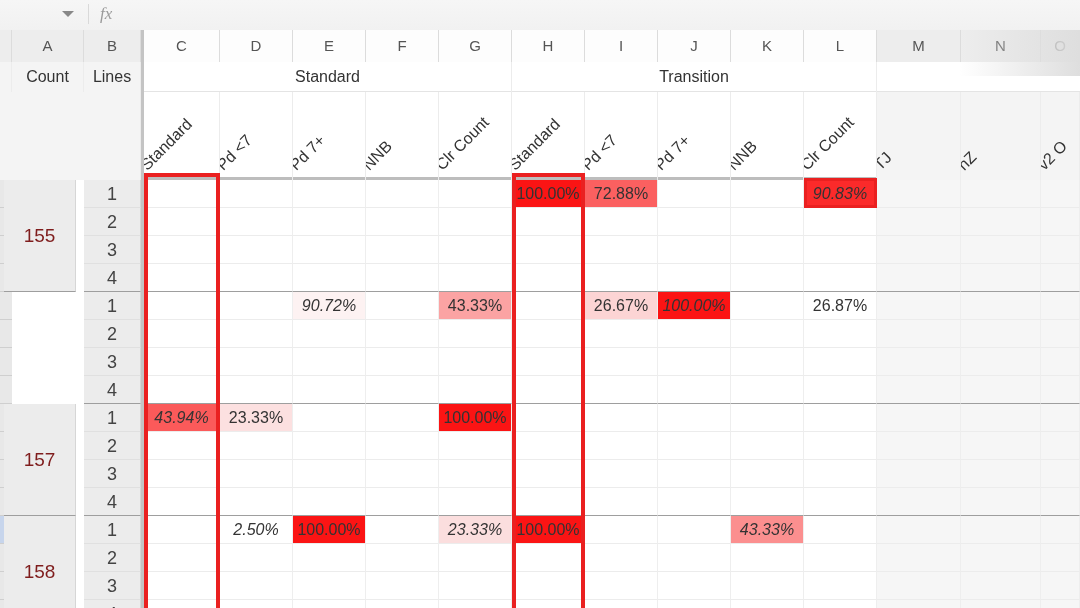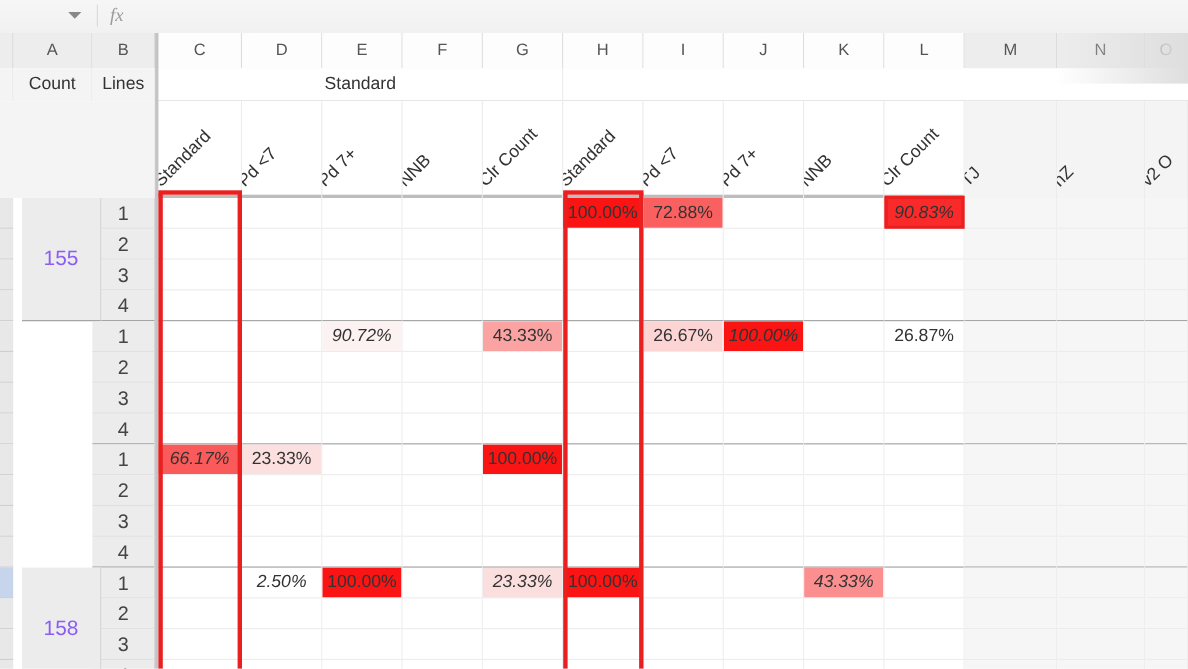--- a/index.html
+++ b/index.html
@@ -37,23 +37,23 @@
     border-bottom:3px solid #bdbdbd; }
   .rotcell{ position:absolute; top:0; height:88px; border-right:1px solid #ececec;
     overflow:hidden; }
   .rotcell.tint{ background:#f4f4f4; }
   .rotlabel{ position:absolute; left:6px; bottom:6px; transform-origin:left bottom;
     transform:rotate(-45deg); white-space:nowrap; font-size:16px; color:#333; }
 
   
   #body{ position:absolute; left:0; top:150px; width:1080px; height:428px; background:#fff; }
   .rowstrip{ position:absolute; left:0; width:1080px; }
-  .lvlcell{ position:absolute; left:20px; width:72px; text-align:left;
+  .lvlcell{ position:absolute; left:4px; width:72px; text-align:left;
     background:#ececec; border-right:1px solid #d6d6d6; border-bottom:1px solid #9e9e9e;
-    font-size:19px; color:#8b5cf6; display:flex; align-items:center; justify-content:center; }
+    font-size:19px; color:#7f1d1d; display:flex; align-items:center; justify-content:center; }
   .edgecell{ position:absolute; left:0; width:12px; background:#e8e8e8;
     border-bottom:1px solid #cfcfcf; }
   .edgecell.sel{ background:#c7d5ec; }
   .linecell{ position:absolute; left:84px; width:57px; height:28px; line-height:28px;
     text-align:center; background:#ececec; font-size:18px; color:#444;
     border-right:1px solid #d6d6d6; border-bottom:1px solid #e0e0e0; }
   .linecell.last{ border-bottom:1px solid #9e9e9e; }
   .datacell{ position:absolute; height:28px; line-height:28px; text-align:center;
     font-size:16px; color:#333; border-right:1px solid #eee; border-bottom:1px solid #ececec;
     overflow:hidden; white-space:nowrap; }
@@ -100,20 +100,21 @@
       <div class="colhdr frozen" style="left: 877px; width: 84px;">M</div>
       <div class="colhdr frozen" style="left: 961px; width: 80px;">N</div>
       <div class="colhdr frozen" style="left: 1041px; width: 39px;">O</div>
       <div class="colhdr frozen" style="left: 0px; width: 12px;"></div>
     </div>
   <div class="grouprow" id="grouprow">
       <div class="groupcell frozen" style="left: 12px; width: 72px;">Count</div>
       <div class="groupcell frozen" style="left: 84px; width: 57px;">Lines</div>
       <div class="groupcell frozen" style="left: 0px; width: 12px;"></div>
       <div class="groupcell" style="left: 144px; width: 368px;">Standard</div>
+      <div class="groupcell" style="left: 512px; width: 365px;">Transition</div>
     </div>
   <div class="rotrow" id="rotrow">
       <div class="rotcell tint" style="left: 0px; width: 141px;"></div>
       <div class="rotcell" style="left: 144px; width: 76px;">
         <span class="rotlabel">Standard</span>
       </div>
       <div class="rotcell" style="left: 220px; width: 73px;">
         <span class="rotlabel">Pd &lt;7</span>
       </div>
       <div class="rotcell" style="left: 293px; width: 73px;">
@@ -289,21 +290,21 @@
         <div class="datacell lastline" style="left: 731px; width: 73px; top: 84px;"></div>
         <div class="datacell lastline" style="left: 804px; width: 73px; top: 84px;"></div>
         <div class="datacell lastline" style="left: 877px; width: 84px; top: 84px; background: rgb(246, 246, 246);"></div>
         <div class="datacell lastline" style="left: 961px; width: 80px; top: 84px; background: rgb(246, 246, 246);"></div>
         <div class="datacell lastline" style="left: 1041px; width: 39px; top: 84px; background: rgb(246, 246, 246);"></div>
       </div>
       <div class="rowstrip" style="top: 224px; height: 112px;">
         <div class="edgecell" style="top: 0px; height: 28px;"></div>
         <div class="linecell" style="top: 0px;">1</div>
         <div class="datacell ital" style="left: 144px; width: 76px; top: 0px;">
-          <span class="pill" style="background: rgb(251, 90, 90);">66.17%</span>
+          <span class="pill" style="background: rgb(251, 90, 90);">43.94%</span>
         </div>
         <div class="datacell" style="left: 220px; width: 73px; top: 0px;">
           <span class="pill" style="background: rgb(252, 224, 224);">23.33%</span>
         </div>
         <div class="datacell" style="left: 293px; width: 73px; top: 0px;"></div>
         <div class="datacell" style="left: 366px; width: 73px; top: 0px;"></div>
         <div class="datacell" style="left: 439px; width: 73px; top: 0px;">
           <span class="pill" style="background: rgb(251, 20, 20);">100.00%</span>
         </div>
         <div class="datacell" style="left: 512px; width: 73px; top: 0px;"></div>
@@ -352,20 +353,21 @@
         <div class="datacell lastline" style="left: 366px; width: 73px; top: 84px;"></div>
         <div class="datacell lastline" style="left: 439px; width: 73px; top: 84px;"></div>
         <div class="datacell lastline" style="left: 512px; width: 73px; top: 84px;"></div>
         <div class="datacell lastline" style="left: 585px; width: 73px; top: 84px;"></div>
         <div class="datacell lastline" style="left: 658px; width: 73px; top: 84px;"></div>
         <div class="datacell lastline" style="left: 731px; width: 73px; top: 84px;"></div>
         <div class="datacell lastline" style="left: 804px; width: 73px; top: 84px;"></div>
         <div class="datacell lastline" style="left: 877px; width: 84px; top: 84px; background: rgb(246, 246, 246);"></div>
         <div class="datacell lastline" style="left: 961px; width: 80px; top: 84px; background: rgb(246, 246, 246);"></div>
         <div class="datacell lastline" style="left: 1041px; width: 39px; top: 84px; background: rgb(246, 246, 246);"></div>
+        <div class="lvlcell" style="top: 0px; height: 112px; position: absolute;">157</div>
       </div>
       <div class="rowstrip" style="top: 336px; height: 112px;">
         <div class="edgecell sel" style="top: 0px; height: 28px;"></div>
         <div class="linecell" style="top: 0px;">1</div>
         <div class="datacell" style="left: 144px; width: 76px; top: 0px;"></div>
         <div class="datacell ital" style="left: 220px; width: 73px; top: 0px;">
           <span class="pill">2.50%</span>
         </div>
         <div class="datacell" style="left: 293px; width: 73px; top: 0px;">
           <span class="pill" style="background: rgb(251, 20, 20);">100.00%</span>

